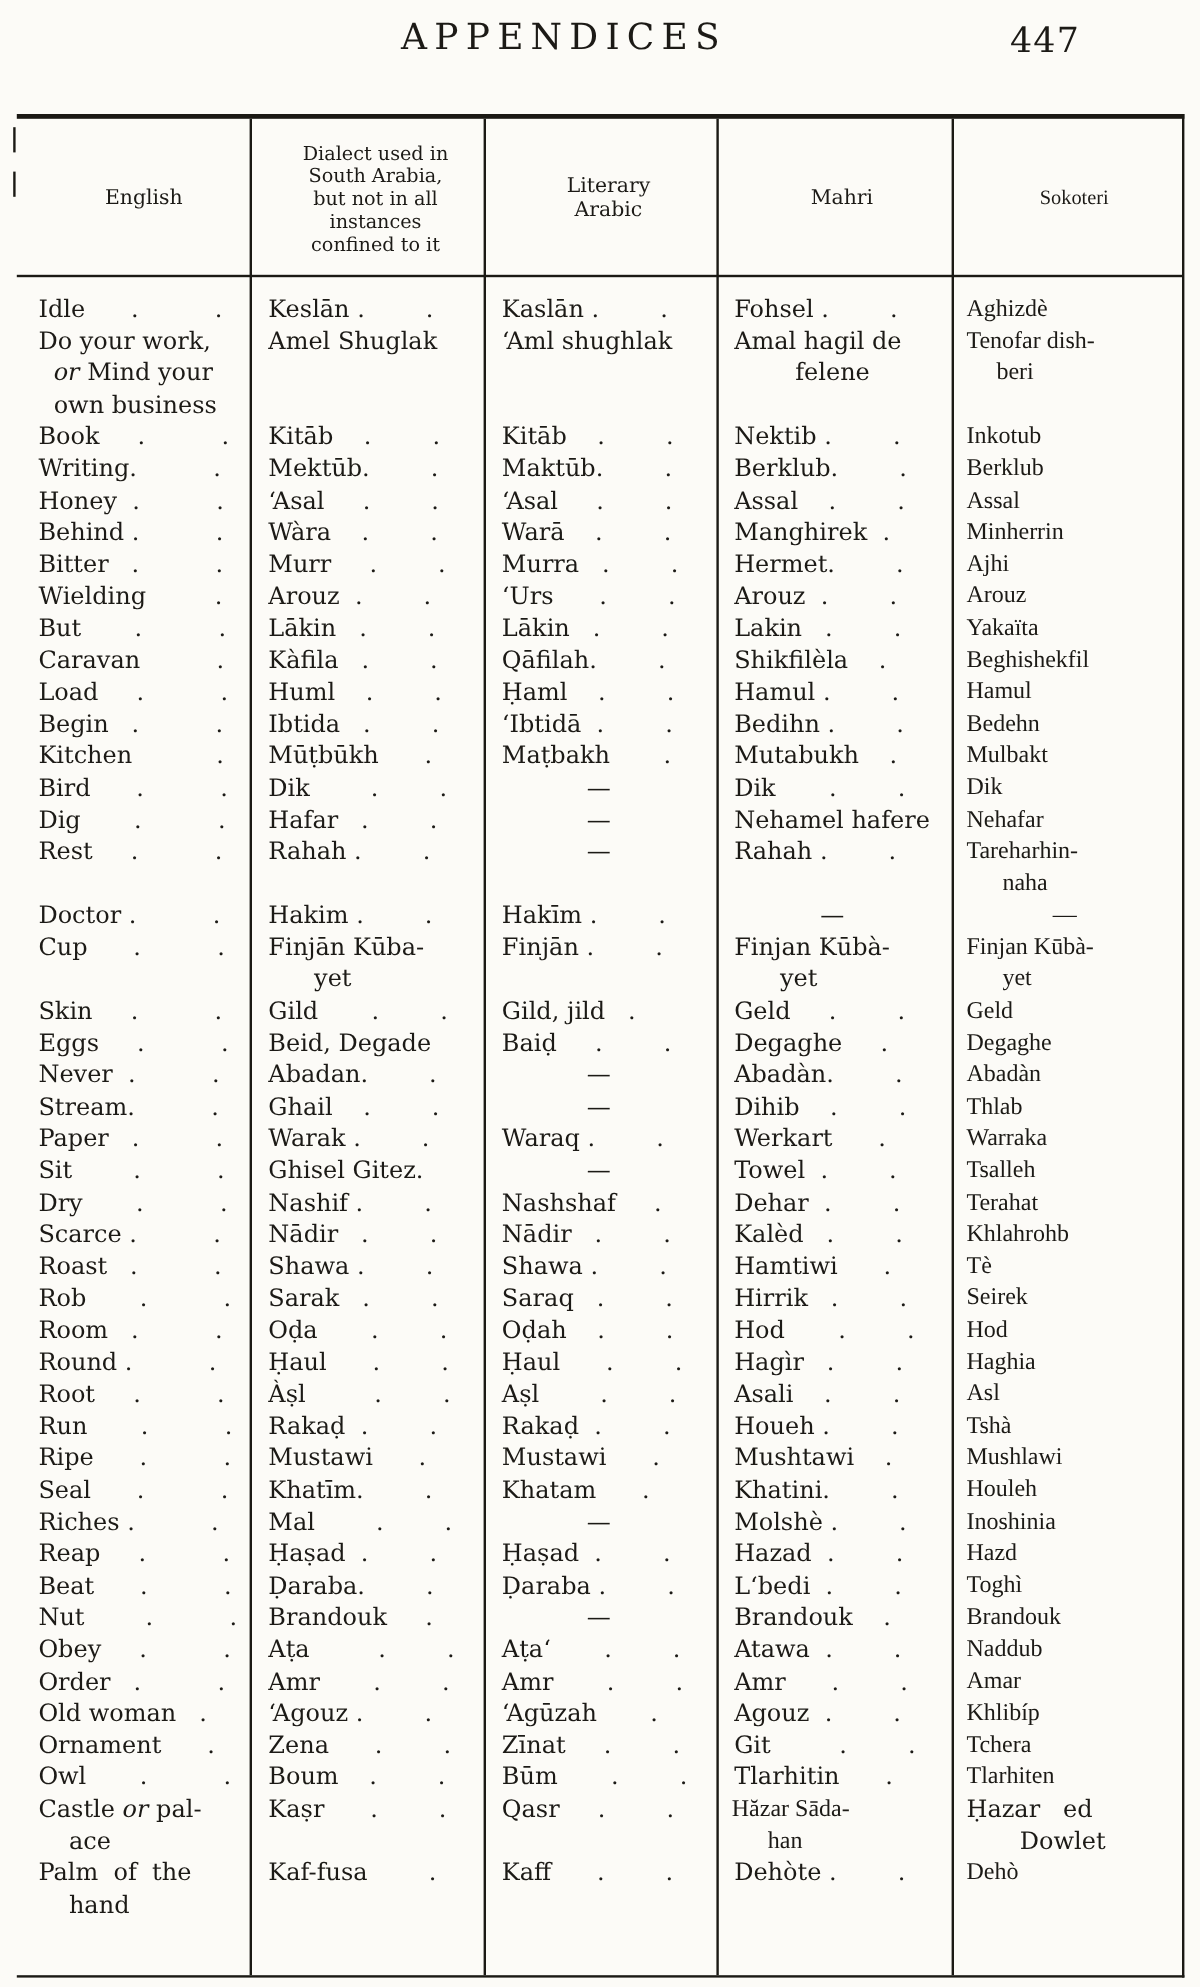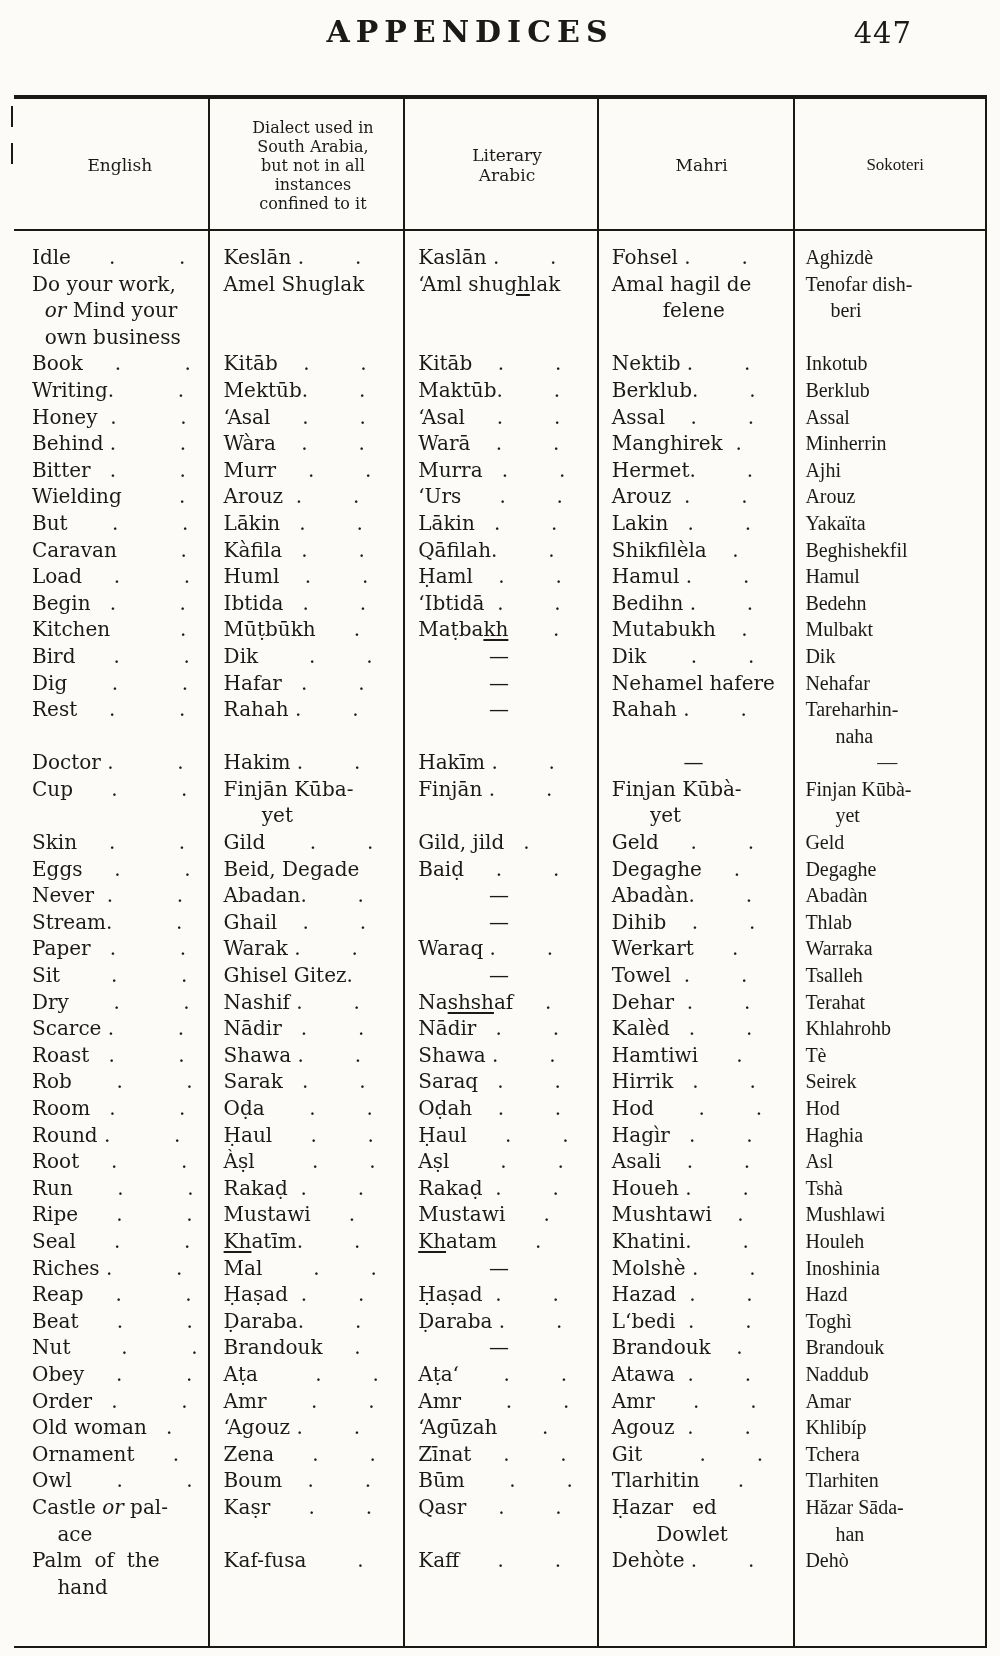--- a/index.html
+++ b/index.html
@@ -5,23 +5,23 @@
   html,body{margin:0;padding:0;}
   body{
     width:1000px;height:1656px;position:relative;
     background:#fcfbf7;color:#1c1a16;
     font-family:"DejaVu Serif","Liberation Serif",serif;
     overflow:hidden;
   }
   .pagehead{position:absolute;top:14px;left:0;width:1000px;height:60px;}
   .title{
     position:absolute;left:60px;width:820px;text-align:center;
-    font-size:30px;letter-spacing:6px;font-weight:bold;
+    font-size:30px;letter-spacing:6px;font-weight:normal;
   }
-  .pagenum{position:absolute;right:88px;top:2px;font-size:29px;letter-spacing:1px;}
+  .pagenum{position:absolute;right:100px;top:2px;font-size:29px;letter-spacing:1px;}
   .vtable{
     position:absolute;left:14px;top:95px;width:973px;height:1553px;
     border-top:4px solid #1b1914;
     border-right:2px solid #1b1914;
     border-bottom:2px solid #1b1914;
     box-sizing:border-box;
   }
   .tick{position:absolute;left:-3px;width:2px;height:21px;background:#1b1914;}
   .tick1{top:7px;}
   .tick2{top:44px;}
@@ -41,21 +41,21 @@
   .c1{width:195px;padding-left:16px;}
   .c2{width:194px;padding-left:16px;}
   .c3{width:196px;padding-left:16px;}
   .c4{width:194px;padding-left:14px;font-family:Liberation Serif, serif;}
   .line{
     height:26.6px;line-height:26.6px;font-size:20px;
     white-space:pre;overflow:visible;
   }
   .line.center{text-align:center;padding-right:16px;}
   .line i{font-style:italic;}
-  .ul{text-decoration:underline;text-underline-offset:3px;}
+  .ul{text-underline-offset:3px;}
 </style>
 </head>
 <body>
 
 <div class="pagehead">
   <div class="title">APPENDICES</div>
   <div class="pagenum">447</div>
 </div>
 
 <div class="vtable">
@@ -832,27 +832,27 @@
         <div class="cell c0">
           <div class="line">Castle <i>or</i> pal-</div>
           <div class="line">    ace</div>
         </div>
         <div class="cell c1">
           <div class="line">Kaṣr      .        .</div>
         </div>
         <div class="cell c2">
           <div class="line">Qasr     .        .</div>
         </div>
+        <div class="cell c4">
+          <div class="line">Hăzar Sāda-</div>
+          <div class="line">      han</div>
+        </div>
         <div class="cell c3">
           <div class="line">Ḥazar   ed</div>
           <div class="line">       Dowlet</div>
-        </div>
-        <div class="cell c4">
-          <div class="line">Hăzar Sāda-</div>
-          <div class="line">      han</div>
         </div>
       </div>
       <div class="trow">
         <div class="cell c0">
           <div class="line">Palm  of  the</div>
           <div class="line">    hand</div>
         </div>
         <div class="cell c1">
           <div class="line">Kaf-fusa        .</div>
         </div>

